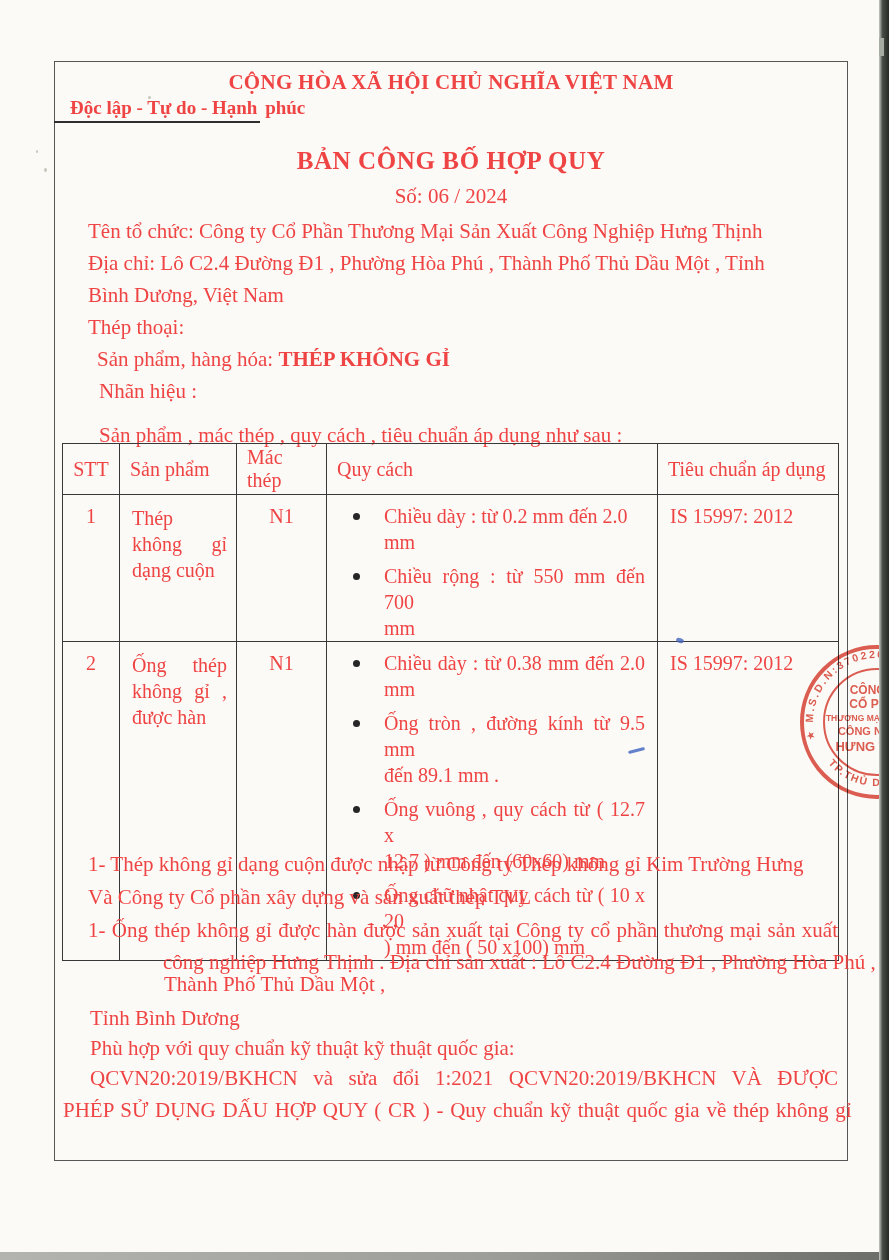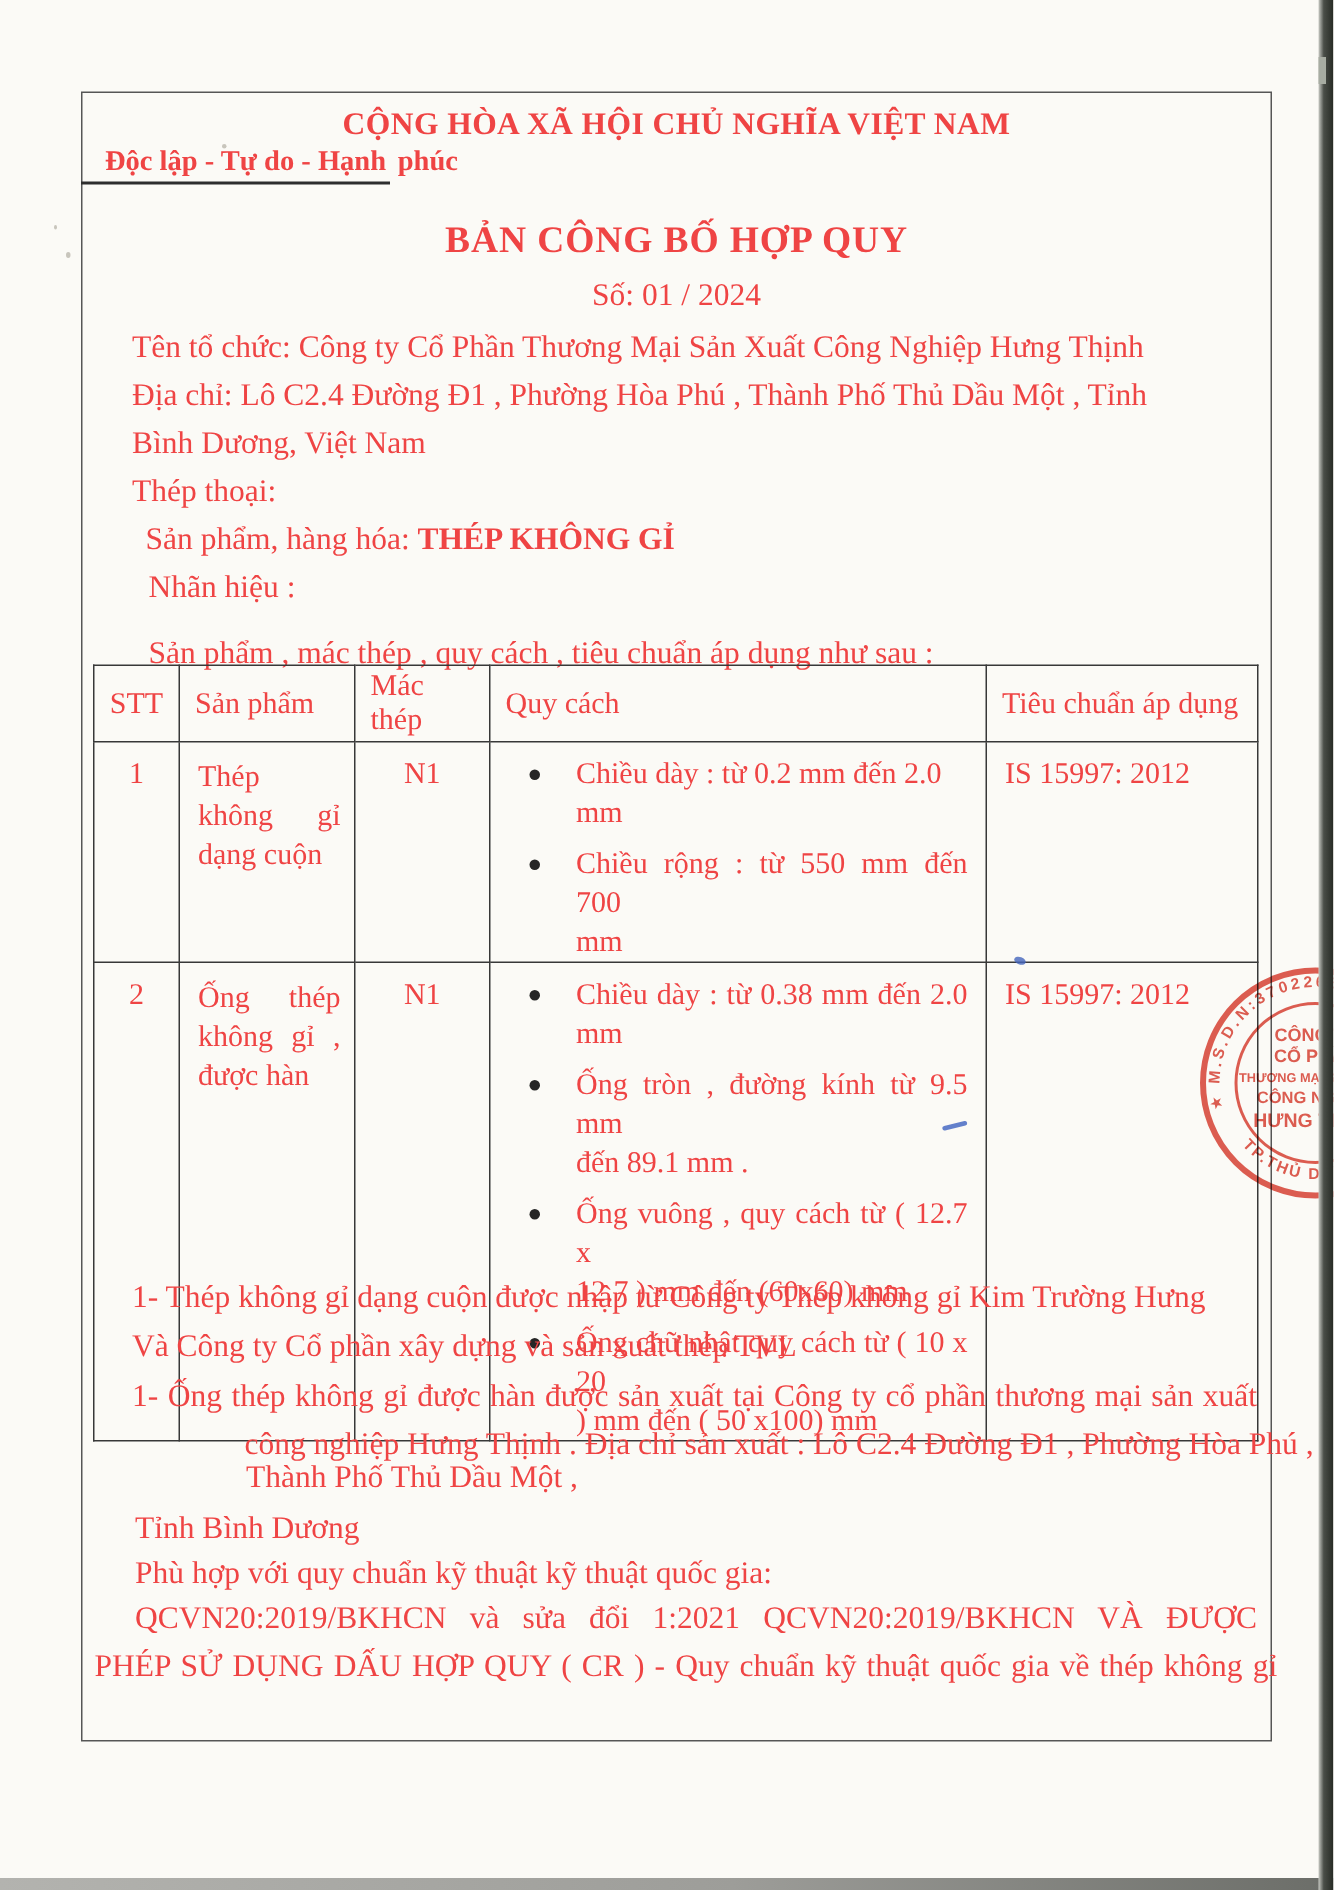--- a/index.html
+++ b/index.html
@@ -94,21 +94,21 @@
   <div class="frame"></div>
 
   <div class="speck" style="left:148px;top:96px;width:3px;height:3px;"></div>
   <div class="speck" style="left:44px;top:168px;width:3px;height:4px;"></div>
   <div class="speck" style="left:36px;top:150px;width:2px;height:3px;"></div>
 
   <div class="national">CỘNG HÒA XÃ HỘI CHỦ NGHĨA VIỆT NAM</div>
   <div class="motto"><span class="u">Độc lập - Tự do - Hạnh</span> <span>phúc</span></div>
 
   <div class="doc-title">BẢN CÔNG BỐ HỢP QUY</div>
-  <div class="doc-num">Số: 01 / 2024</div>
+  <div class="doc-num">Số: 06 / 2024</div>
 
   <div class="line l-org">Tên tổ chức: Công ty Cổ Phần Thương Mại Sản Xuất Công Nghiệp Hưng Thịnh</div>
   <div class="line l-addr1">Địa chỉ: Lô C2.4 Đường Đ1 , Phường Hòa Phú , Thành Phố Thủ Dầu Một , Tỉnh</div>
   <div class="line l-addr2">Bình Dương, Việt Nam</div>
   <div class="line l-phone">Thép thoại:</div>
   <div class="line l-prod"><span>Sản phẩm, hàng hóa: </span><span class="bold">THÉP KHÔNG GỈ</span></div>
   <div class="line l-brand">Nhãn hiệu :</div>
   <div class="line l-intro">Sản phẩm , mác thép , quy cách , tiêu chuẩn áp dụng như sau :</div>
 
   <table class="spec">

